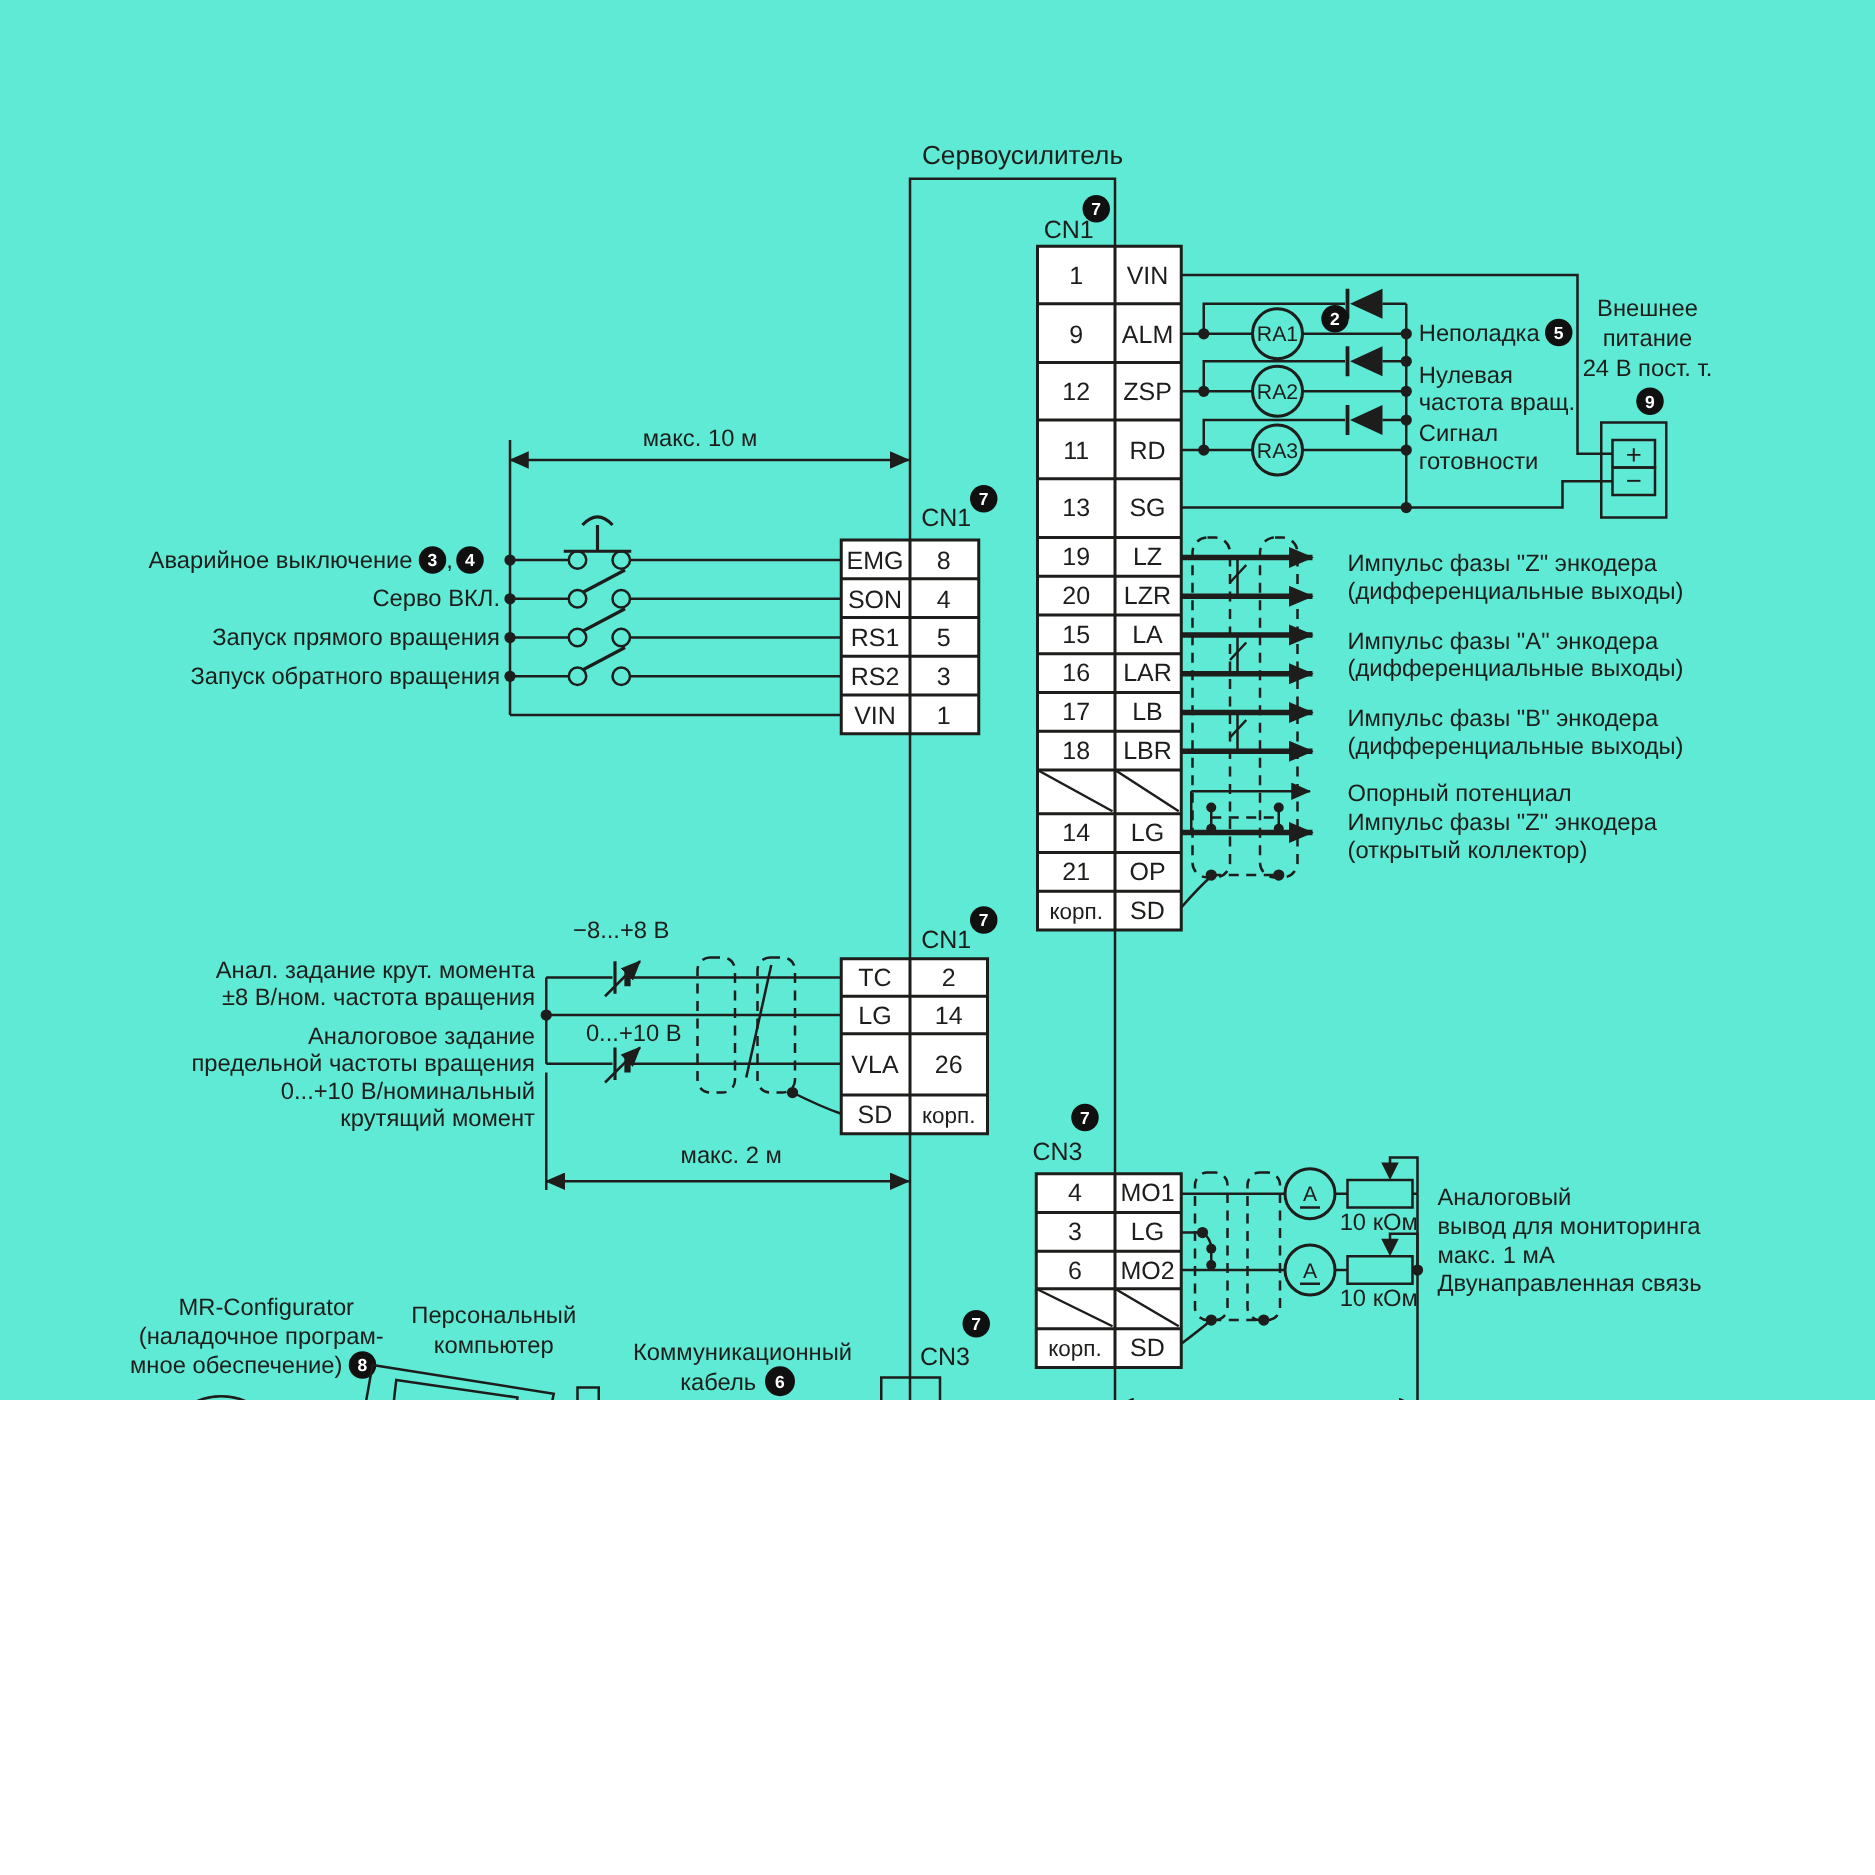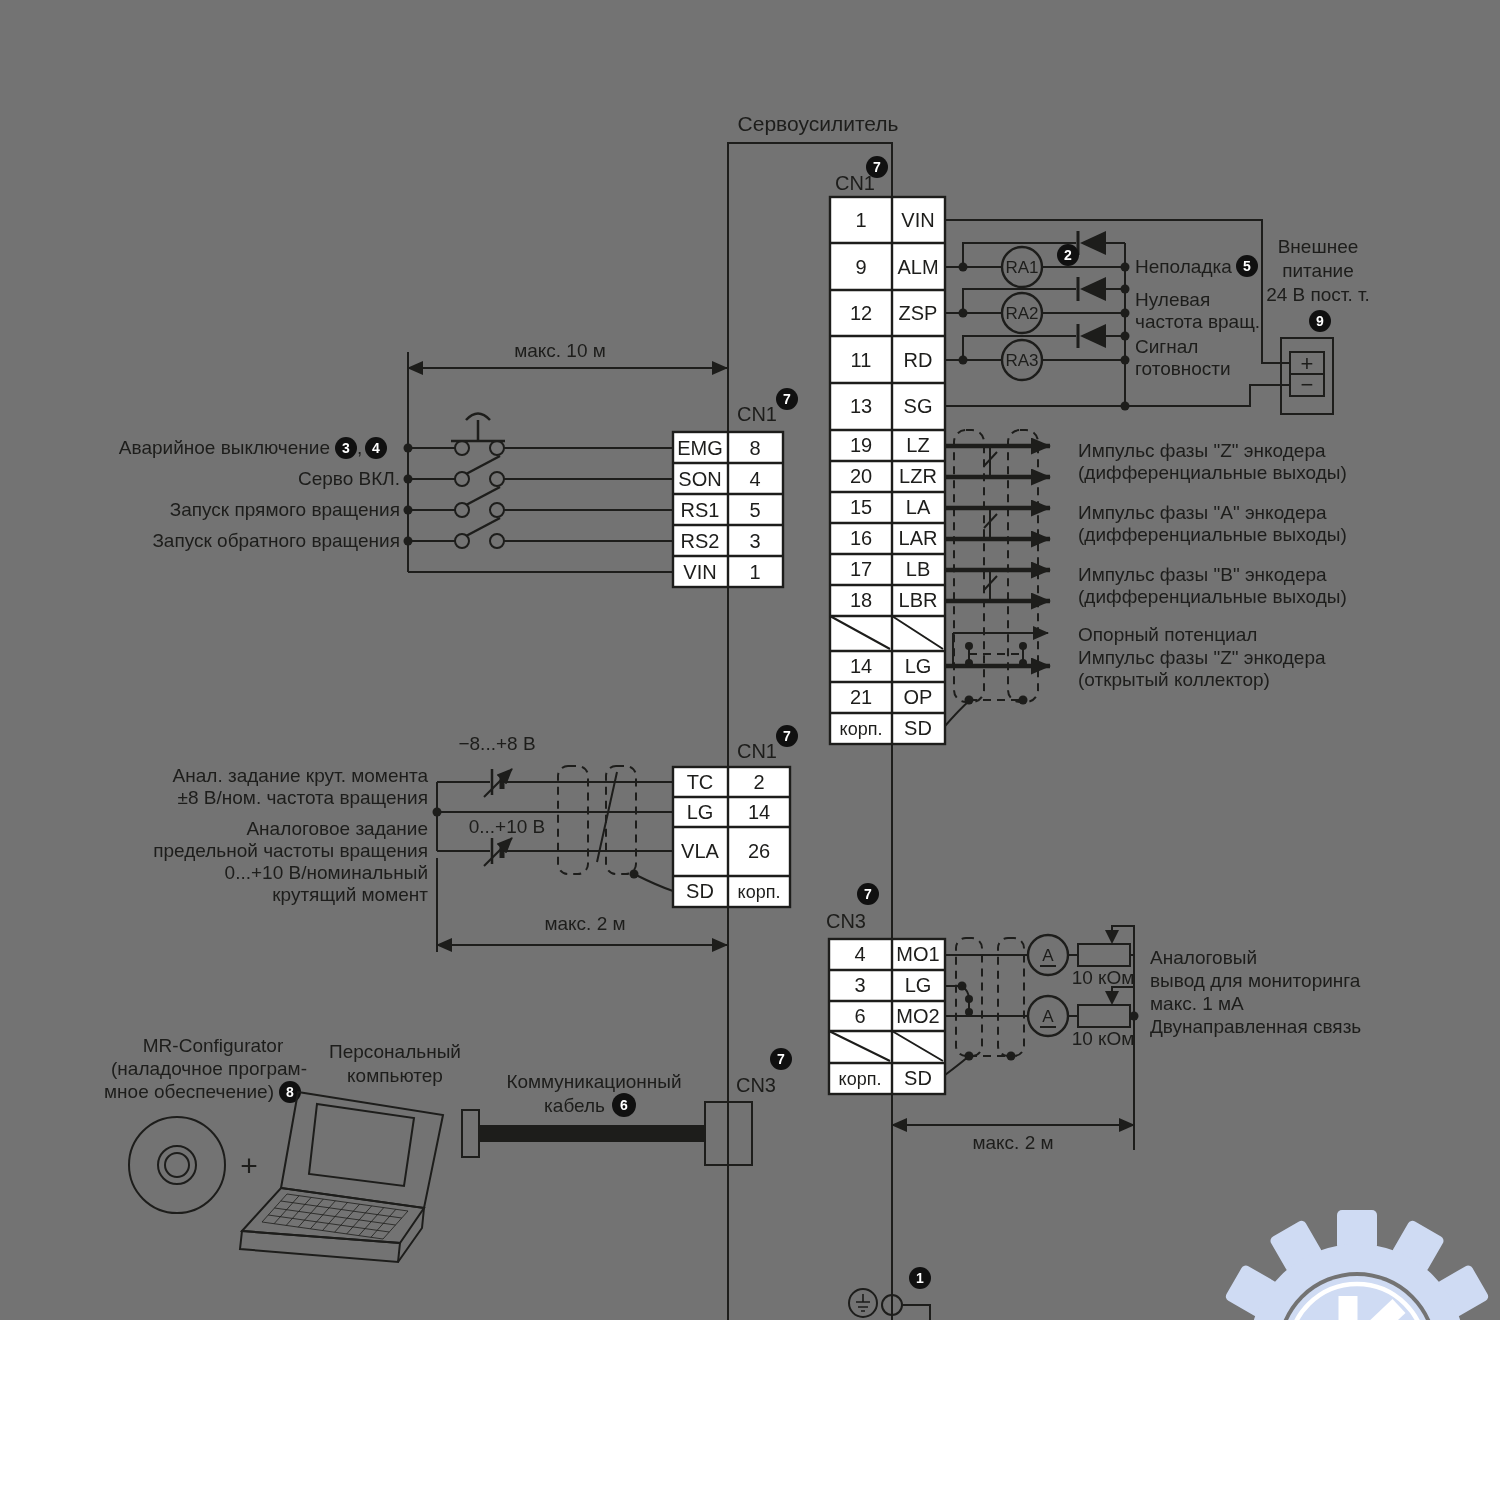--- a/index.html
+++ b/index.html
@@ -1,16 +1,16 @@
 <!DOCTYPE html>
 <html><head>
 <meta charset="utf-8">
 <style>
   html,body{margin:0;padding:0;background:#fff}
-  .stage{position:relative;width:1500px;height:1320px;background:#737373;overflow:hidden}
+  .stage{position:relative;width:1500px;height:1120px;background:#5eead4;overflow:hidden}
   svg{display:block}
   svg text{font-family:"Liberation Sans","DejaVu Sans",sans-serif;fill:#1d1d1b;font-size:20px}
   .s18{font-size:18px}.s19{font-size:19px}.s17{font-size:17px}.s21{font-size:21px}.s30{font-size:30px}.s22{font-size:22px}
   .mid{text-anchor:middle}.end{text-anchor:end}
   .w{stroke:#1d1d1b;stroke-width:2;fill:none}
   .w25{stroke:#1d1d1b;stroke-width:2.5;fill:none}
   .w3{stroke:#1d1d1b;stroke-width:3;fill:none}
   .thk{stroke:#1d1d1b;stroke-width:4.5;fill:none}
   .dsh{stroke-dasharray:8 6}
   .cell{fill:#fff;stroke:#1d1d1b;stroke-width:2.4}

